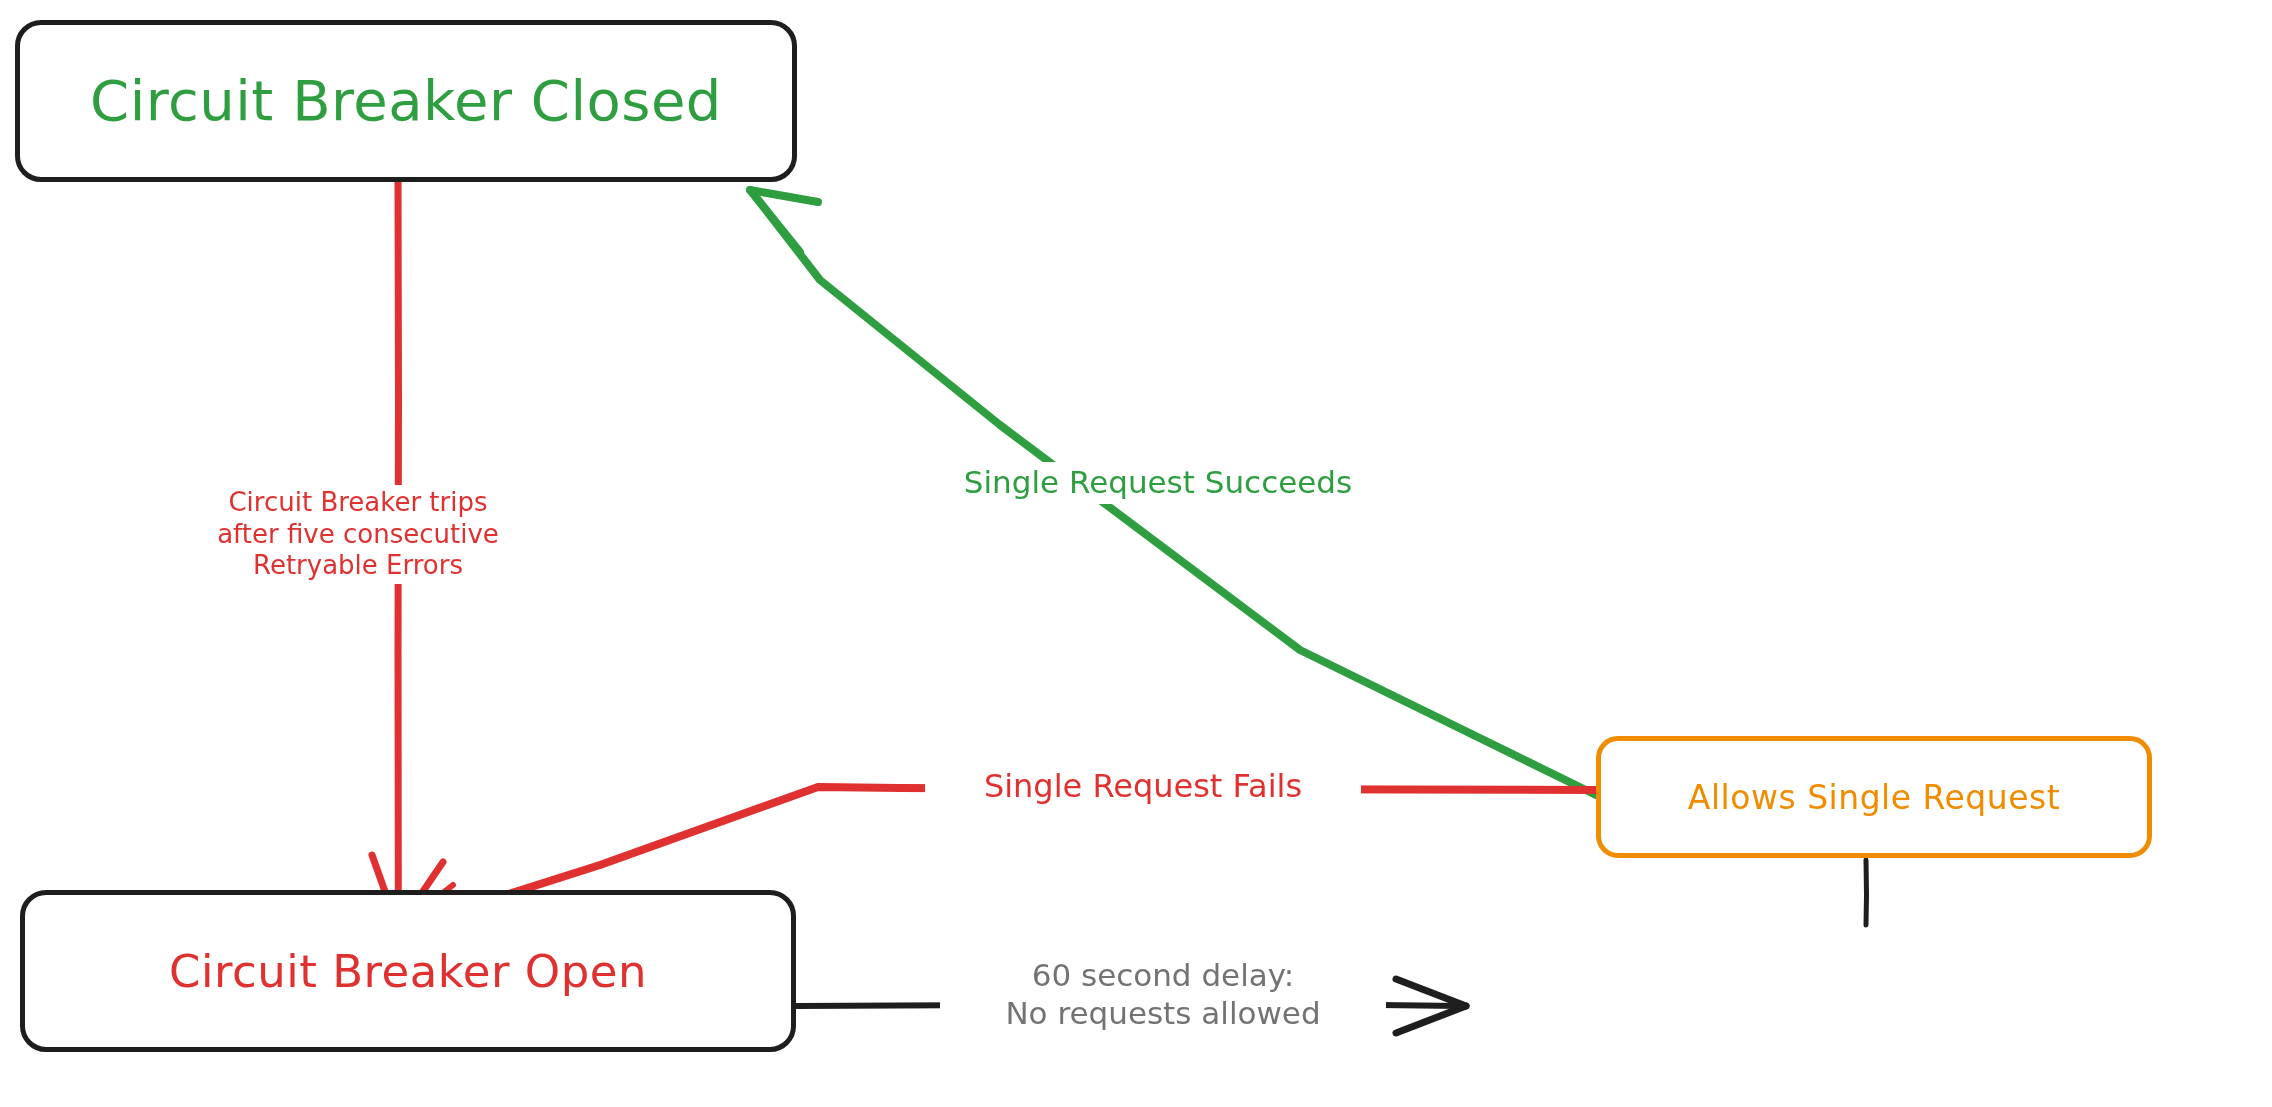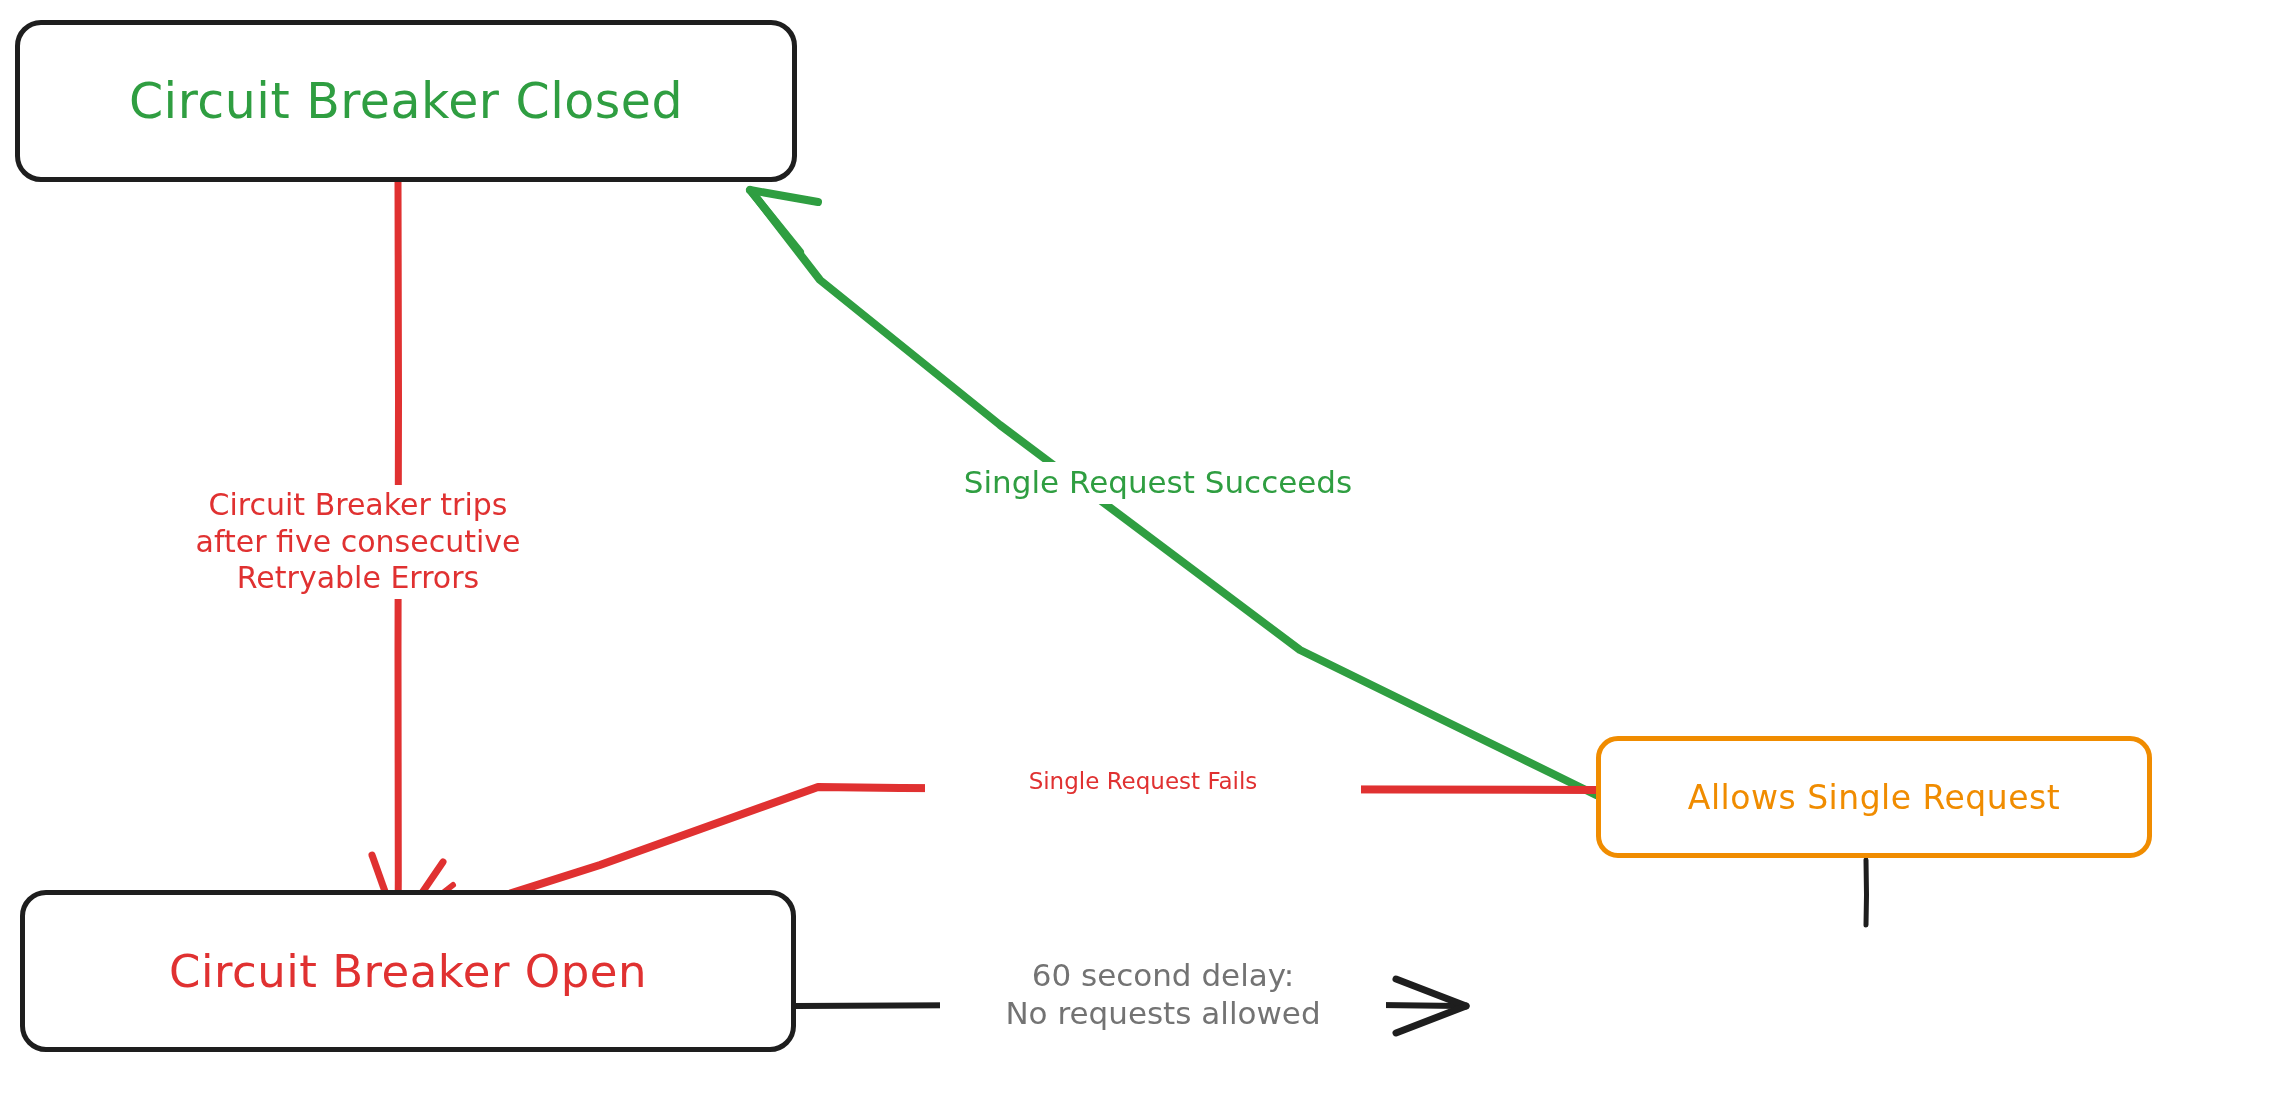--- a/index.html
+++ b/index.html
@@ -52,55 +52,55 @@
   }
   .lbl-green  { color: #2f9e41; }
   .lbl-red    { color: #e03131; }
   .lbl-orange { color: #f08c00; }
 
   #node-closed   { left: 15px;   top: 20px;  width: 782px;  height: 162px; }
   #node-open     { left: 20px;   top: 890px; width: 776px;  height: 162px; }
   #node-allows   { left: 1596px; top: 736px; width: 556px;  height: 122px; }
   #node-half     { left: 1470px; top: 925px; width: 786px;  height: 166px; }
 
-  #node-closed .node-label { font-size: 49px; }
+  #node-closed .node-label { font-size: 56px; }
   #node-open   .node-label { font-size: 45px; }
   #node-allows .node-label { font-size: 33px; }
   #node-half   .node-label { font-size: 45px; }
 
   .edge-label {
     position: absolute;
     font-family: "DejaVu Sans", sans-serif;
     text-align: center;
     line-height: 1.22;
     white-space: pre;
     background: #ffffff;
     padding: 2px 8px;
     z-index: 6;
   }
   #elabel-trips {
     left: 150px;
     top: 485px;
     width: 400px;
-    font-size: 30px;
+    font-size: 26px;
     color: #e03131;
   }
   #elabel-succeeds {
     left: 900px;
     top: 462px;
     width: 500px;
     font-size: 31px;
     color: #2f9e41;
     text-align: center;
   }
   #elabel-fails {
     left: 925px;
     top: 765px;
     width: 420px;
-    font-size: 23px;
+    font-size: 32px;
     color: #e03131;
   }
   #elabel-delay {
     left: 940px;
     top: 955px;
     width: 430px;
     font-size: 31px;
     color: #737373;
   }
 </style>

